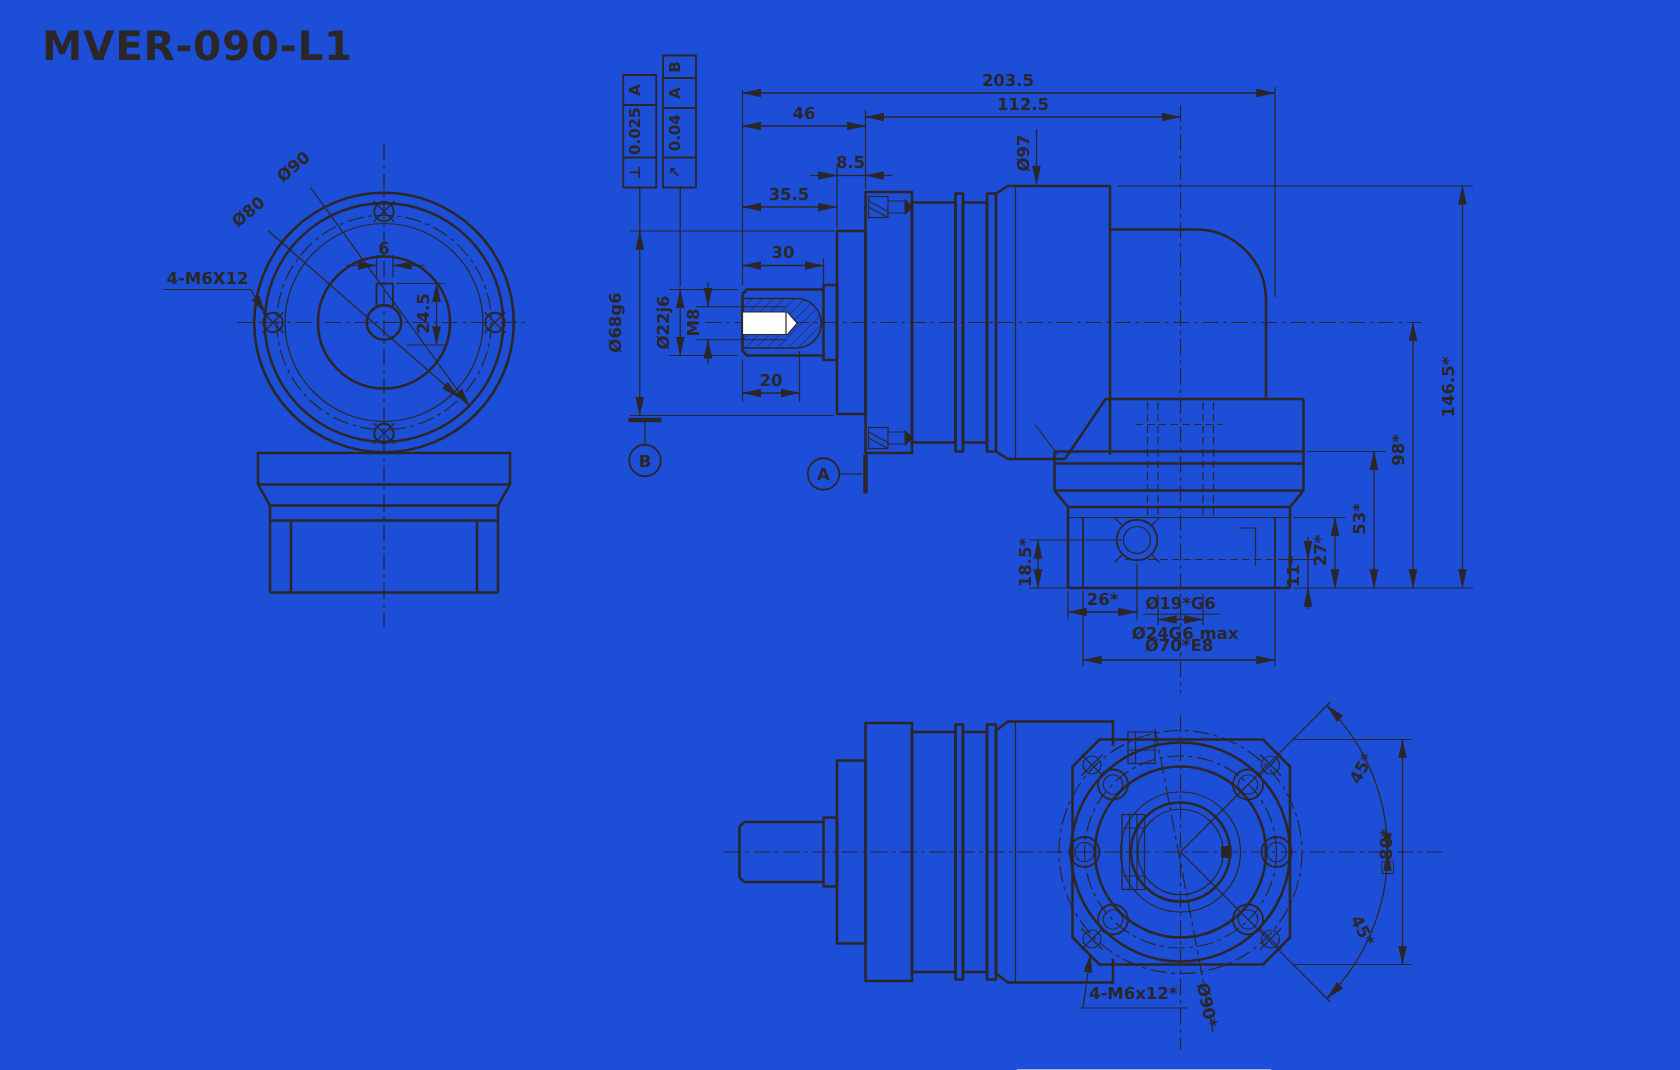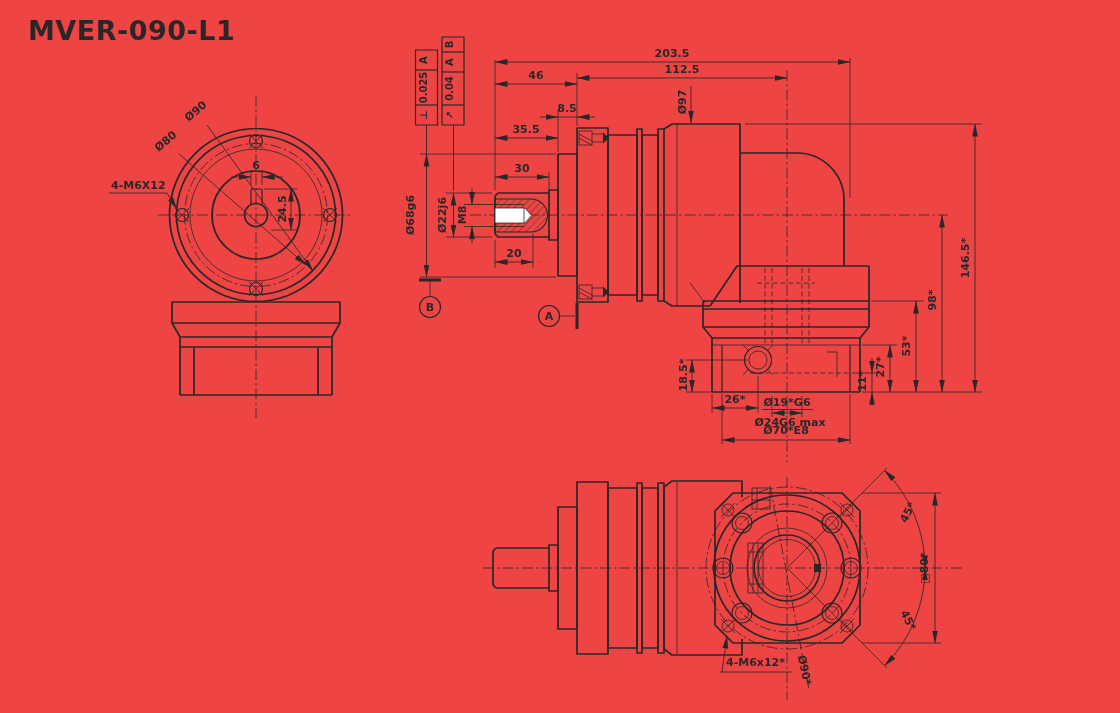--- a/index.html
+++ b/index.html
@@ -1,16 +1,16 @@
 <!DOCTYPE html>
 <html><head>
 <meta charset="utf-8">
 <style>
   html,body{margin:0;padding:0;background:#ffffff;}
-  .page{width:1120px;height:713px;position:relative;background:#ef4444;overflow:hidden;}
+  .page{width:1120px;height:713px;position:relative;background:#1d4ed8;overflow:hidden;}
   svg{display:block;}
   :root{--ink:#2b2728;}
   .b{fill:none;stroke:var(--ink);stroke-width:1.7;stroke-linejoin:round;stroke-linecap:butt;}
   .m{fill:none;stroke:var(--ink);stroke-width:1.2;stroke-linejoin:round;}
   .t{fill:none;stroke:var(--ink);stroke-width:0.8;}
   .cl{fill:none;stroke:var(--ink);stroke-width:0.8;stroke-dasharray:11 3 2.5 3;}
   .hd{fill:none;stroke:var(--ink);stroke-width:0.8;stroke-dasharray:5 2.8;}
   .dim{fill:none;stroke:var(--ink);stroke-width:0.85;}
   .bar{stroke:var(--ink);stroke-width:3;}
   text{font-family:"DejaVu Sans","Liberation Sans",sans-serif;fill:var(--ink);}

